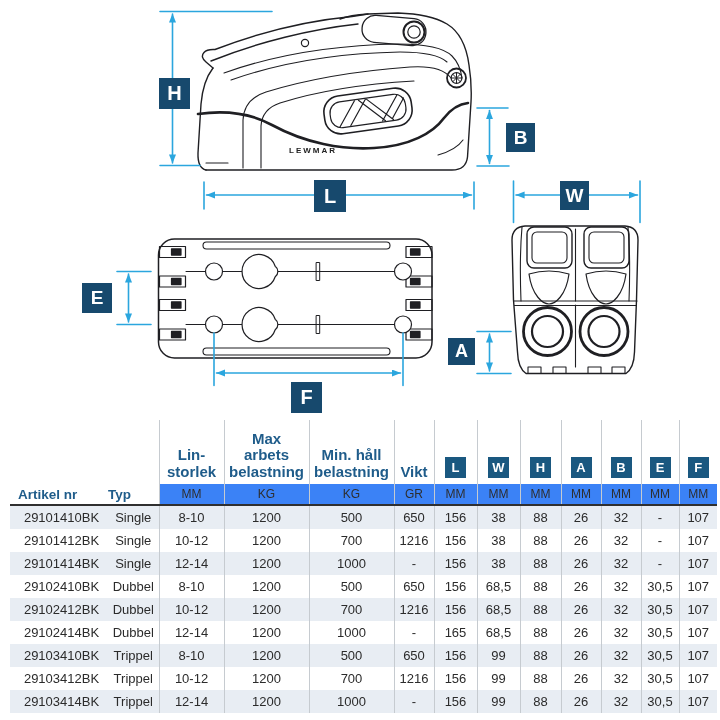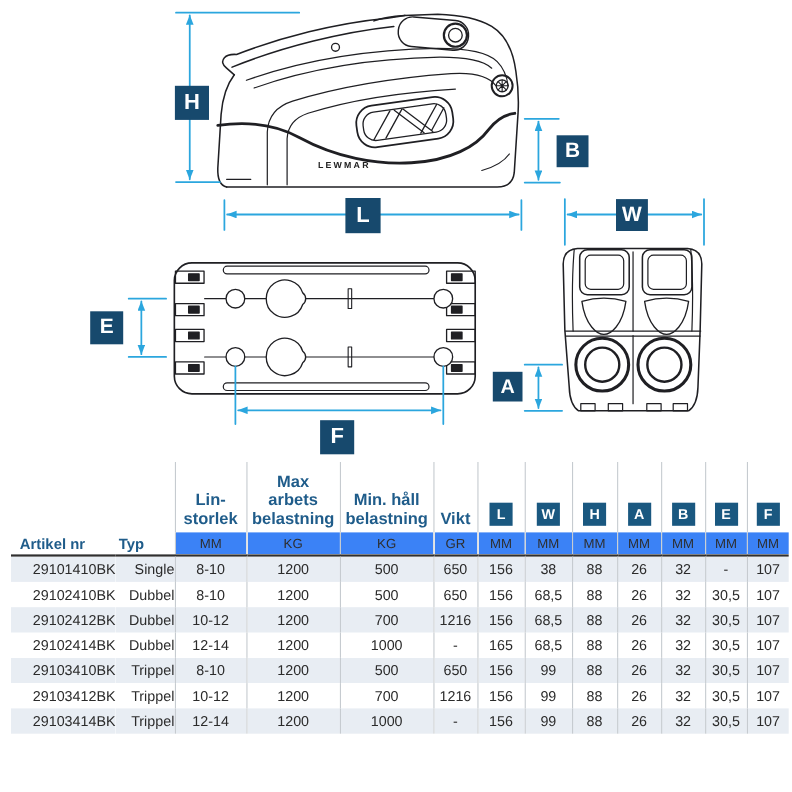--- a/index.html
+++ b/index.html
@@ -18,21 +18,21 @@
   tr.titles th{height:61px;vertical-align:bottom;text-align:center;padding-bottom:3px;background:#fff;}
   .title{white-space:pre-line;color:#1F5C8A;font-weight:bold;font-size:15px;line-height:1.12;display:inline-block;}
   .lbox{display:inline-block;width:21px;height:21px;line-height:21px;background:#1A5880;color:#fff;
         font-weight:bold;font-size:13px;text-align:center;margin-bottom:3px;}
   tr.units th{height:20px;background:#3b82f6;font-weight:normal;font-size:12px;color:#2e2e2e;
               text-align:center;border-bottom:2px solid #2F2F2F;vertical-align:middle;}
   tr.units th.name-cell{background:#fff;color:#1F5C8A;font-weight:bold;font-size:13.5px;text-align:left;}
   tr.units th.name-cell.first{padding-left:8px;}
   tr.units th.name-cell.second{padding-left:3px;}
   tbody td{height:23px;text-align:center;vertical-align:middle;}
-  tbody td.c-left{text-align:right;}
+  tbody td.c-left{text-align:center;}
   tbody td:first-child{padding-left:8px;}
   tbody td:nth-child(2){padding-left:3px;}
   tbody tr:nth-child(odd){background:#E8EDF3;}
 </style>
 </head>
 <body>
 
 <div class="canvas">
 
   <svg class="diagram-svg" width="720" height="420" viewBox="0 0 720 420">
@@ -228,20 +228,50 @@
           <td>650</td>
           <td>156</td>
           <td>38</td>
           <td>88</td>
           <td>26</td>
           <td>32</td>
           <td>-</td>
           <td>107</td>
         </tr>
         <tr>
+          <td class="c-left">29101412BK</td>
+          <td class="c-left">Single</td>
+          <td>10-12</td>
+          <td>1200</td>
+          <td>700</td>
+          <td>1216</td>
+          <td>156</td>
+          <td>38</td>
+          <td>88</td>
+          <td>26</td>
+          <td>32</td>
+          <td>-</td>
+          <td>107</td>
+        </tr>
+        <tr>
+          <td class="c-left">29101414BK</td>
+          <td class="c-left">Single</td>
+          <td>12-14</td>
+          <td>1200</td>
+          <td>1000</td>
+          <td>-</td>
+          <td>156</td>
+          <td>38</td>
+          <td>88</td>
+          <td>26</td>
+          <td>32</td>
+          <td>-</td>
+          <td>107</td>
+        </tr>
+        <tr>
           <td class="c-left">29102410BK</td>
           <td class="c-left">Dubbel</td>
           <td>8-10</td>
           <td>1200</td>
           <td>500</td>
           <td>650</td>
           <td>156</td>
           <td>68,5</td>
           <td>88</td>
           <td>26</td>

